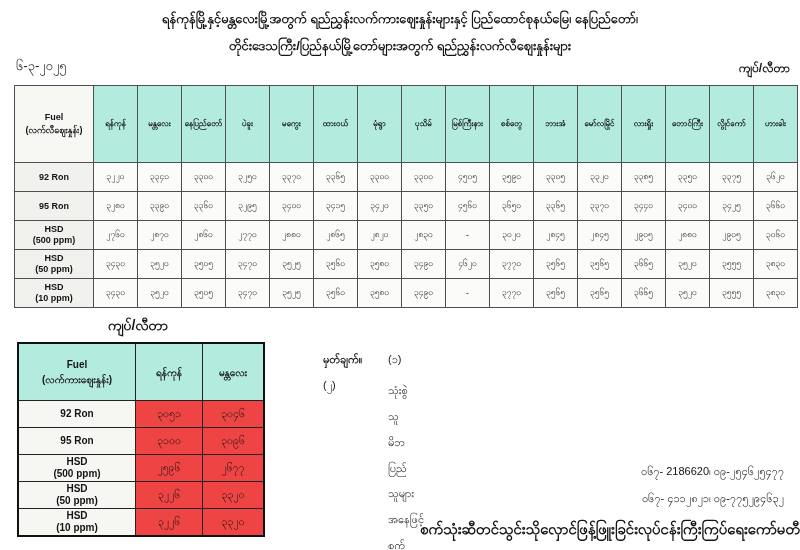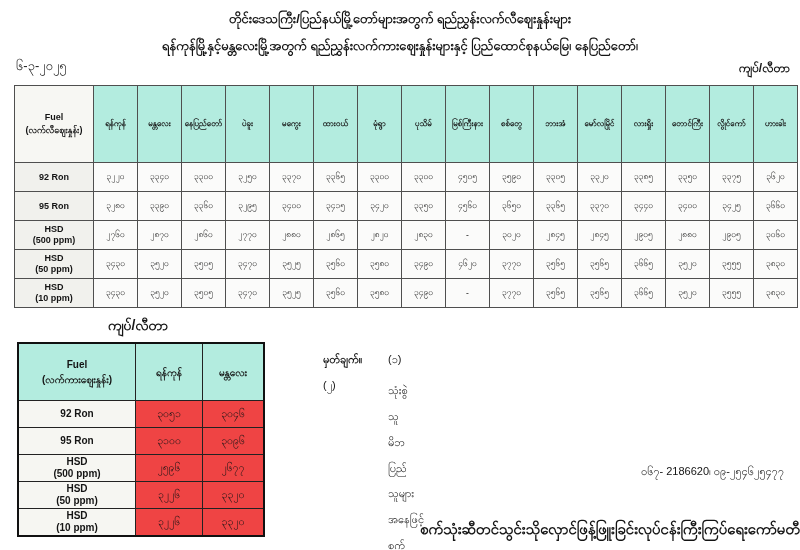--- a/index.html
+++ b/index.html
@@ -41,22 +41,22 @@
   .note-num{text-align:left;}
   .note-text{line-height:2.35;text-align:justify;}
   .phones{position:absolute;right:16px;top:458px;text-align:right;font-size:11px;line-height:27px;}
   .footer{position:absolute;left:230px;top:519px;width:570px;text-align:right;
     font-weight:bold;font-size:15px;}
 </style>
 </head>
 <body>
 
 <div class="title-block">
+  <div>ရန်ကုန်မြို့နှင့်မန္တလေးမြို့အတွက် ရည်ညွှန်းလက်ကားဈေးနှုန်းများနှင့် ပြည်ထောင်စုနယ်မြေ၊ နေပြည်တော်၊</div>
   <div>တိုင်းဒေသကြီး/ပြည်နယ်မြို့တော်များအတွက် ရည်ညွှန်းလက်လီဈေးနှုန်းများ</div>
-  <div>ရန်ကုန်မြို့နှင့်မန္တလေးမြို့အတွက် ရည်ညွှန်းလက်ကားဈေးနှုန်းများနှင့် ပြည်ထောင်စုနယ်မြေ၊ နေပြည်တော်၊</div>
 </div>
 
 <div class="meta-date">၆-၃-၂၀၂၅</div>
 <div class="meta-unit">ကျပ်/လီတာ</div>
 
 <table class="big-table">
   <thead>
     <tr id="big-head">
       <th class="corner">
         <div>Fuel</div>
@@ -250,15 +250,16 @@
 <div class="notes">
   <span class="label">မှတ်ချက်။</span>
   <span class="note-num">(၁)</span>
   <span></span>
   <span class="note-num">(၂)</span>
   <span class="note-text">သုံးစွဲသူမိဘပြည်သူများအနေဖြင့် စက်သုံးဆီများဝယ်ယူသုံးစွဲရာတွင် ကျေနပ်မှုမရှိပါက ကော်မတီ၏ အောက်ဖော်ပြပါဖုန်းနံပါတ်များသို့ လုံခြုံစိတ်ချစွာဖြင့် သတင်းပေးတိုင်ကြားနိုင်ပါကြောင်း အသိပေးအပ်ပါသည်-</span>
 </div>
 
 <div class="phones">
   <div>ဝ၆၇- 2186620၊ ဝ၉-၂၅၄၆၂၅၄၇၇</div>
+  <div>ဝ၆၇- ၄၁၁၂၈၂၁၊ ဝ၉-၇၇၅၂၉၄၆၃၂</div>
 </div>
 
 <div class="footer">စက်သုံးဆီတင်သွင်းသိုလှောင်ဖြန့်ဖြူးခြင်းလုပ်ငန်းကြီးကြပ်ရေးကော်မတီ</div>
 
 </body></html>

